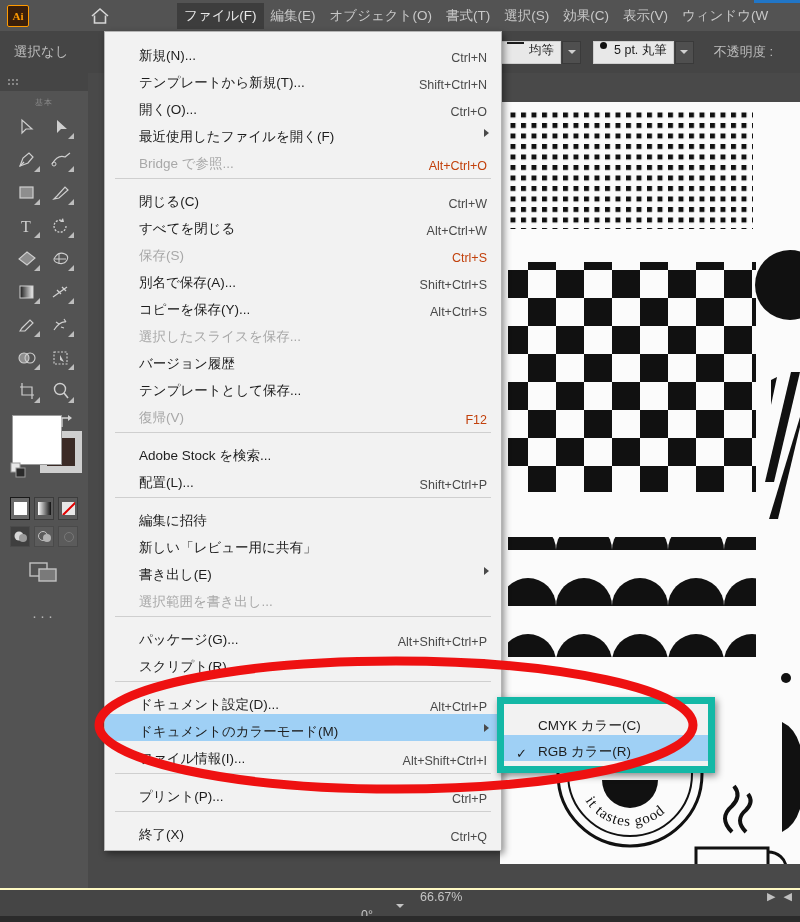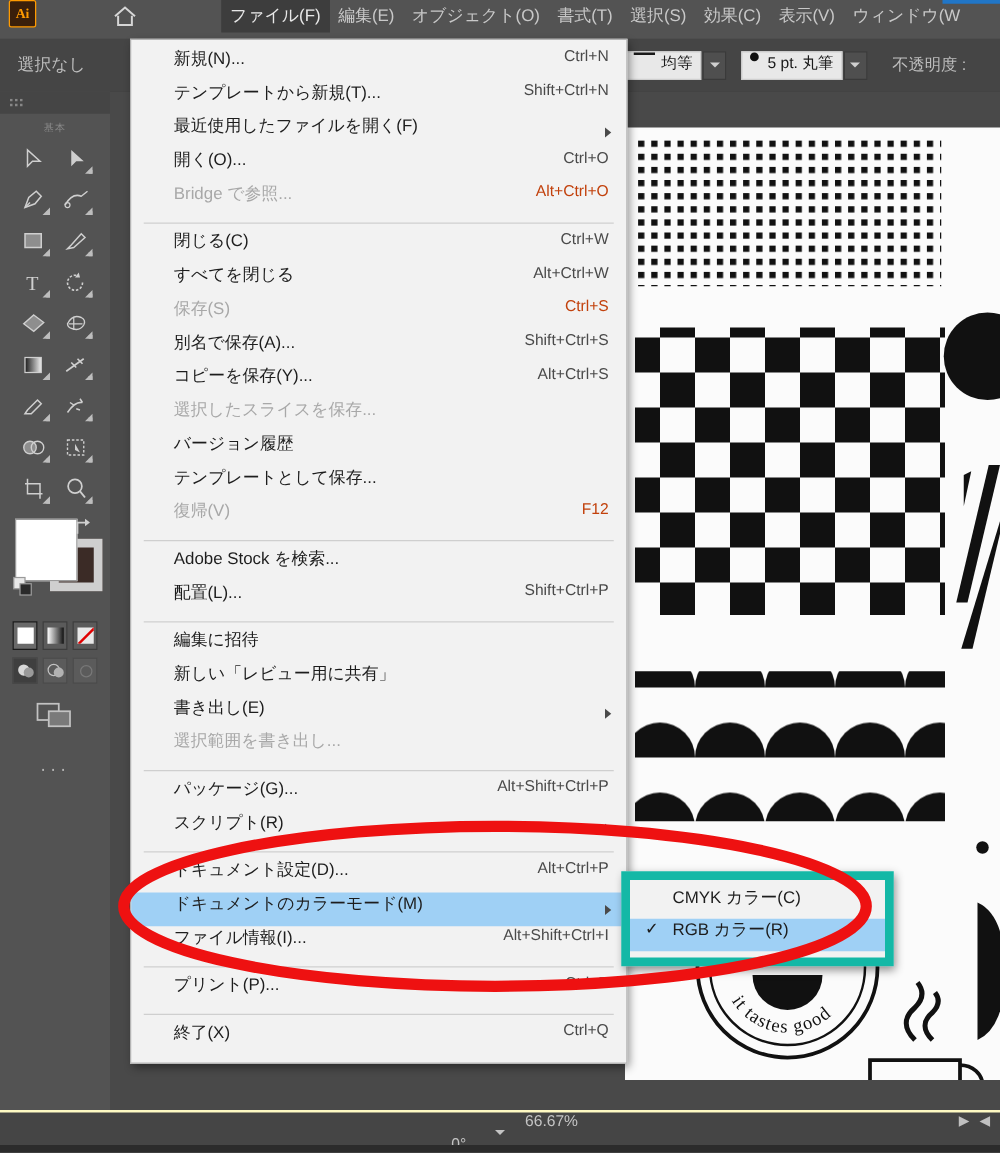--- a/index.html
+++ b/index.html
@@ -7,21 +7,21 @@
     width:800px;height:922px;overflow:hidden;
     background:#535353;
     font-family:"Liberation Sans","DejaVu Sans",sans-serif;
     -webkit-font-smoothing:antialiased;
   }
   #app{position:relative;width:800px;height:922px;overflow:hidden;}
 
   
   .menubar{
     position:absolute;left:0;top:0;width:800px;height:31px;
-    background:#535353;display:flex;align-items:flex-start;gap:48px;
+    background:#535353;display:flex;align-items:center;gap:48px;
   }
   .ai-logo{
     width:20px;height:20px;margin-left:7px;border-radius:2px;
     background:#3a1f0b;border:1px solid #ff9a00;
     color:#ff9a00;font-size:11px;font-weight:bold;
     display:flex;align-items:center;justify-content:center;
     font-family:"Liberation Serif",serif;
   }
   .home-icon{width:26px;height:26px;margin-left:10px;position:relative;}
   .home-icon svg{display:block;}
@@ -127,21 +127,21 @@
   .art-svg{position:absolute;left:0;top:0;}
 
   
   .dropdown{
     position:absolute;left:104px;top:31px;width:396px;
     background:#f2f2f2;border:1px solid #b4b4b4;
     box-shadow:2px 3px 7px rgba(0,0,0,.45);
     padding:6px 0 6px 0;z-index:40;
   }
   .mi{
-    position:relative;height:27px;display:flex;align-items:flex-start;
+    position:relative;height:27px;display:flex;align-items:flex-end;
     padding:0 14px 0 34px;font-size:13.5px;color:#1d1d1d;white-space:nowrap;
   }
   .mi.disabled{color:#a8a8a8;}
   .mi.hl{background:#9fd0f5;}
   .mi .lbl{flex:1;}
   .mi .accel{font-size:12.5px;color:#4a4a4a;padding-left:18px;}
   .mi.disabled .accel{color:#c2410c;}
   .mi .arrow{
     position:absolute;right:12px;top:50%;margin-top:-4px;
     border-top:4px solid transparent;border-bottom:4px solid transparent;
@@ -476,27 +476,27 @@
       <span class="lbl">新規(N)...</span>
       <span class="accel">Ctrl+N</span>
       </div>
 
     <div class="mi">
       <span class="lbl">テンプレートから新規(T)...</span>
       <span class="accel">Shift+Ctrl+N</span>
       </div>
 
     <div class="mi">
+      <span class="lbl">開く(O)...</span>
+      <span class="accel">Ctrl+O</span>
+      </div>
+
+    <div class="mi">
       <span class="lbl">最近使用したファイルを開く(F)</span>
       <span class="arrow"></span>
-      </div>
-
-    <div class="mi">
-      <span class="lbl">開く(O)...</span>
-      <span class="accel">Ctrl+O</span>
       </div>
 
     <div class="mi disabled">
       <span class="lbl">Bridge で参照...</span>
       <span class="accel">Alt+Ctrl+O</span>
       </div>
 
     <div class="sep"></div>
 
     <div class="mi">

